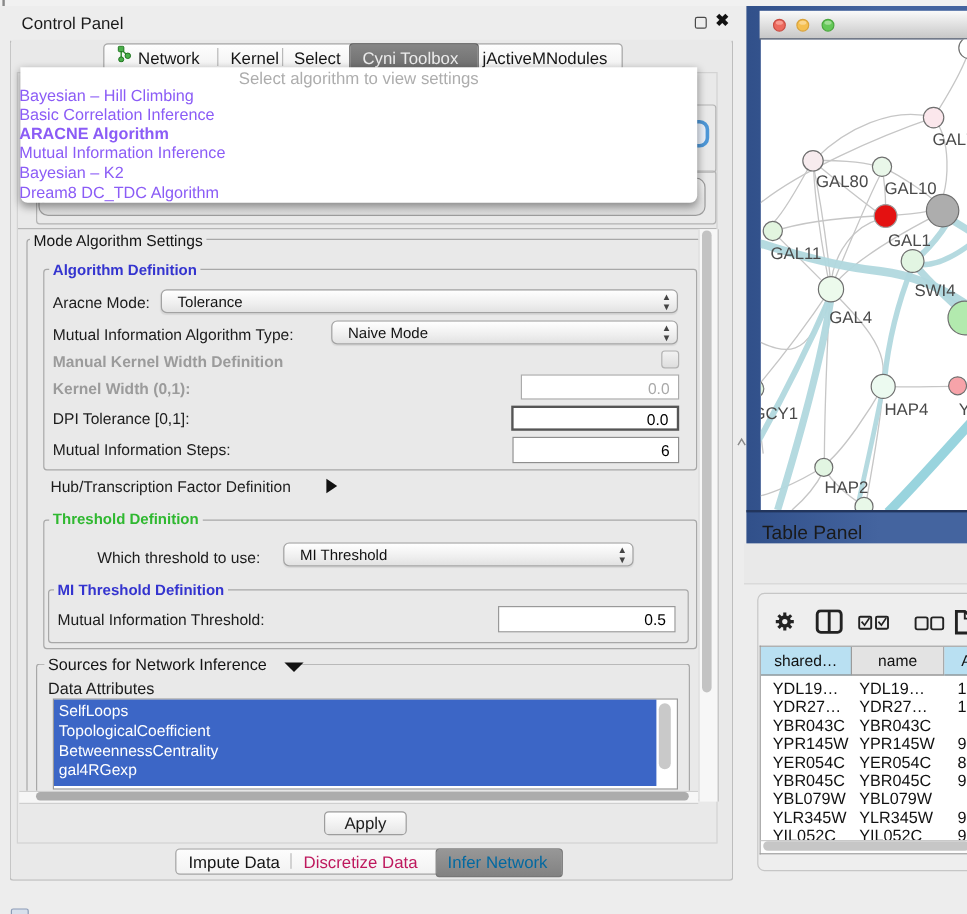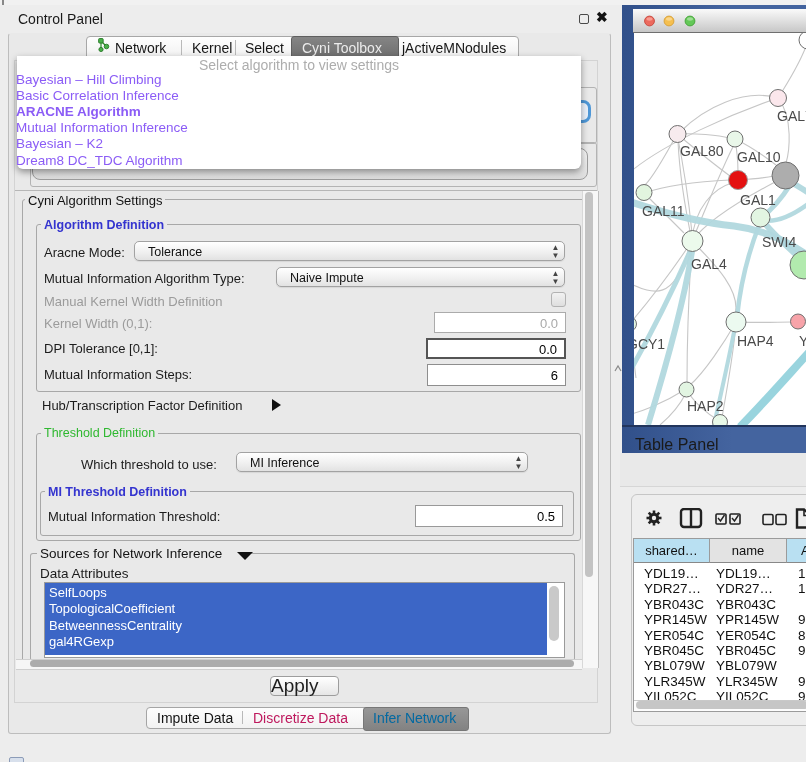--- a/index.html
+++ b/index.html
@@ -1,19 +1,19 @@
 <!DOCTYPE html>
 <html><head>
 <meta charset="utf-8">
 <style>
   html,body{margin:0;padding:0}
   body{width:806px;height:762px;background:#ededed;font-family:"Liberation Sans",sans-serif;position:relative;overflow:hidden}
   .abs{position:absolute}
   .lbl{position:absolute;font-size:13px;font-weight:normal;color:#1c1c1c;white-space:nowrap}
-  .glbl{position:absolute;font-size:13px;font-weight:normal;color:#9b9b9b;white-space:nowrap}
+  .glbl{position:absolute;font-size:13px;font-weight:bold;color:#9b9b9b;white-space:nowrap}
   .combo{position:absolute;border:1px solid #a2a2a2;border-radius:5px;background:linear-gradient(#ffffff,#efefef 60%,#e2e2e2);box-shadow:0 1px 1px rgba(0,0,0,.08)}
   .combo .ct{position:absolute;left:13px;top:3px;font-size:12.5px;color:#111;white-space:nowrap}
   .combo .ar{position:absolute;right:4px;top:2px;width:9px;font-size:8px;line-height:8px;color:#444;text-align:center}
   .field{position:absolute;background:#fff;border:1px solid #ababab}
   .fv{position:absolute;right:7px;top:3px;font-size:13px}
   .gbox{position:absolute;border:1px solid #a8a8a8;border-radius:3px}
   .gtitle{position:absolute;font-size:13px;background:#e9e9e9;padding:0 3px;white-space:nowrap}
 </style>
 </head>
 <body>
@@ -52,33 +52,33 @@
   <circle cx="9.5" cy="8.5" r="2.3" fill="#4ab04a" stroke="#1d701d" stroke-width="0.8"></circle>
   <circle cx="4" cy="11.5" r="2.1" fill="#4ab04a" stroke="#1d701d" stroke-width="0.8"></circle>
 </svg>
 <div class="abs" style="left:115px;top:40px;font-size:14px;color:#161616">Network</div>
 <div class="abs" style="left:192px;top:40px;font-size:14px;color:#161616">Kernel</div>
 <div class="abs" style="left:245px;top:40px;font-size:14px;color:#161616">Select</div>
 <div class="abs" style="left:302px;top:40px;font-size:14px;color:#ececec">Cyni Toolbox</div>
 <div class="abs" style="left:402px;top:40px;font-size:14px;color:#161616">jActiveMNodules</div>
 
 <div class="gbox" style="left:22px;top:199px;width:561px;height:466px"></div>
-<div class="gtitle" style="left:25px;top:193px;color:#141414">Cyni Algorithm Settings</div>
+<div class="gtitle" style="left:25px;top:193px;color:#141414">Mode Algorithm Settings</div>
 
 <div class="gbox" style="left:36px;top:224px;width:543px;height:166px"></div>
 <div class="gtitle" style="left:41px;top:218px;color:#3434cf;font-weight:bold;font-size:12.5px">Algorithm Definition</div>
 
 <div class="lbl" style="left:44px;top:245px">Aracne Mode:</div>
 <div class="combo" style="left:134px;top:241px;width:429px;height:18px">
   <div class="ct">Tolerance</div>
     <div class="ar">▲<br>▼</div>
 </div>
 <div class="lbl" style="left:44px;top:271px">Mutual Information Algorithm Type:</div>
 <div class="combo" style="left:276px;top:267px;width:287px;height:18px">
-  <div class="ct">Naive Impute</div>
+  <div class="ct">Naive Mode</div>
     <div class="ar">▲<br>▼</div>
 </div>
 <div class="glbl" style="left:44px;top:294px">Manual Kernel Width Definition</div>
 <div class="abs" style="left:551px;top:292px;width:13px;height:13px;border:1px solid #b2b2b2;border-radius:3px;background:linear-gradient(#f2f2f2,#dedede)"></div>
 <div class="glbl" style="left:44px;top:316px">Kernel Width (0,1):</div>
 <div class="field" style="left:434px;top:312px;width:130px;height:19px">
     <span class="fv" style="color:#a9a9a9">0.0</span>
   </div>
 <div class="lbl" style="left:44px;top:341px">DPI Tolerance [0,1]:</div>
 <div class="field" style="left:426px;top:338px;width:136px;height:17px;border:2px solid #555">
@@ -88,24 +88,24 @@
 <div class="field" style="left:427px;top:364px;width:137px;height:20px;border:1px solid #8e8e8e">
     <span class="fv" style="color:#000">6</span>
   </div>
 
 <div class="lbl" style="left:42px;top:398px">Hub/Transcription Factor Definition</div>
 <svg class="abs" style="left:270px;top:398px" width="12" height="14">
     <polygon points="2,1 11,7 2,13" fill="#111"></polygon>
   </svg>
 
 <div class="gbox" style="left:36px;top:433px;width:543px;height:106px"></div>
-<div class="gtitle" style="left:41px;top:426px;color:#2fb830;font-weight:normal;font-size:12.5px">Threshold Definition</div>
+<div class="gtitle" style="left:41px;top:426px;color:#2fb830;font-weight:bold;font-size:12.5px">Threshold Definition</div>
 <div class="lbl" style="left:81px;top:457px">Which threshold to use:</div>
 <div class="combo" style="left:236px;top:452px;width:290px;height:18px">
-  <div class="ct">MI Inference</div>
+  <div class="ct">MI Threshold</div>
     <div class="ar">▲<br>▼</div>
 </div>
 <div class="gbox" style="left:40px;top:491px;width:532px;height:43px"></div>
 <div class="gtitle" style="left:45px;top:485px;color:#3434cf;font-weight:bold;font-size:12.5px">MI Threshold Definition</div>
 <div class="lbl" style="left:48px;top:509px">Mutual Information Threshold:</div>
 <div class="field" style="left:415px;top:505px;width:146px;height:20px;border:1px solid #999">
     <span class="fv" style="color:#000">0.5</span>
   </div>
 
 <div class="gbox" style="left:30px;top:553px;width:543px;height:107px;border-bottom:none"></div>
@@ -121,21 +121,21 @@
 BetweennessCentrality
 gal4RGexp</div>
 <div class="abs" style="left:549px;top:586px;width:10px;height:55px;background:#c9c9c9;border-radius:5px"></div>
 
 <div class="abs" style="left:16px;top:659px;width:566px;height:9px;background:#f6f6f6;border-top:1px solid #cfcfcf;border-bottom:1px solid #cfcfcf"></div>
 <div class="abs" style="left:30px;top:660px;width:544px;height:7px;background:#acacac;border-radius:4px"></div>
 
 <div class="abs" style="left:582px;top:191px;width:15px;height:477px;background:#f7f7f7;border-left:1px solid #d8d8d8;border-right:1px solid #bdbdbd"></div>
 <div class="abs" style="left:585px;top:192px;width:8px;height:385px;background:#c3c3c3;border-radius:4px"></div>
 
-<div class="abs" style="left:270px;top:676px;width:67px;height:18px;border:1px solid #9d9d9d;border-radius:4px;background:linear-gradient(#ffffff,#e6e6e6);text-align:left;font-size:19px;color:#1e1e1e;line-height:18px">Apply</div>
+<div class="abs" style="left:270px;top:676px;width:67px;height:18px;border:1px solid #9d9d9d;border-radius:4px;background:linear-gradient(#ffffff,#e6e6e6);text-align:center;font-size:14px;color:#1e1e1e;line-height:18px">Apply</div>
 
 <div class="abs" style="left:146px;top:707px;width:321px;height:20px;background:linear-gradient(#fdfdfd,#f2f2f2);border:1px solid #a5a5a5;border-radius:4px"></div>
 <div class="abs" style="left:363px;top:707px;width:104px;height:22px;background:linear-gradient(#979797,#828282);border:1px solid #777;border-radius:3px"></div>
 <div class="abs" style="left:242px;top:711px;width:1px;height:13px;background:#b9b9b9"></div>
 <div class="abs" style="left:157px;top:710px;font-size:14px;color:#141414">Impute Data</div>
 <div class="abs" style="left:253px;top:710px;font-size:14px;color:#be185d">Discretize Data</div>
 <div class="abs" style="left:373px;top:710px;font-size:14px;color:#0369a1">Infer Network</div>
 
 <div class="abs" style="left:17px;top:56px;width:564px;height:113px;background:#fff;border-radius:0 0 6px 6px;box-shadow:0 3px 7px rgba(0,0,0,.4)"></div>
 <div class="abs" style="left:17px;top:57px;width:564px;text-align:center;font-size:14px;color:#adadad">Select algorithm to view settings</div>

